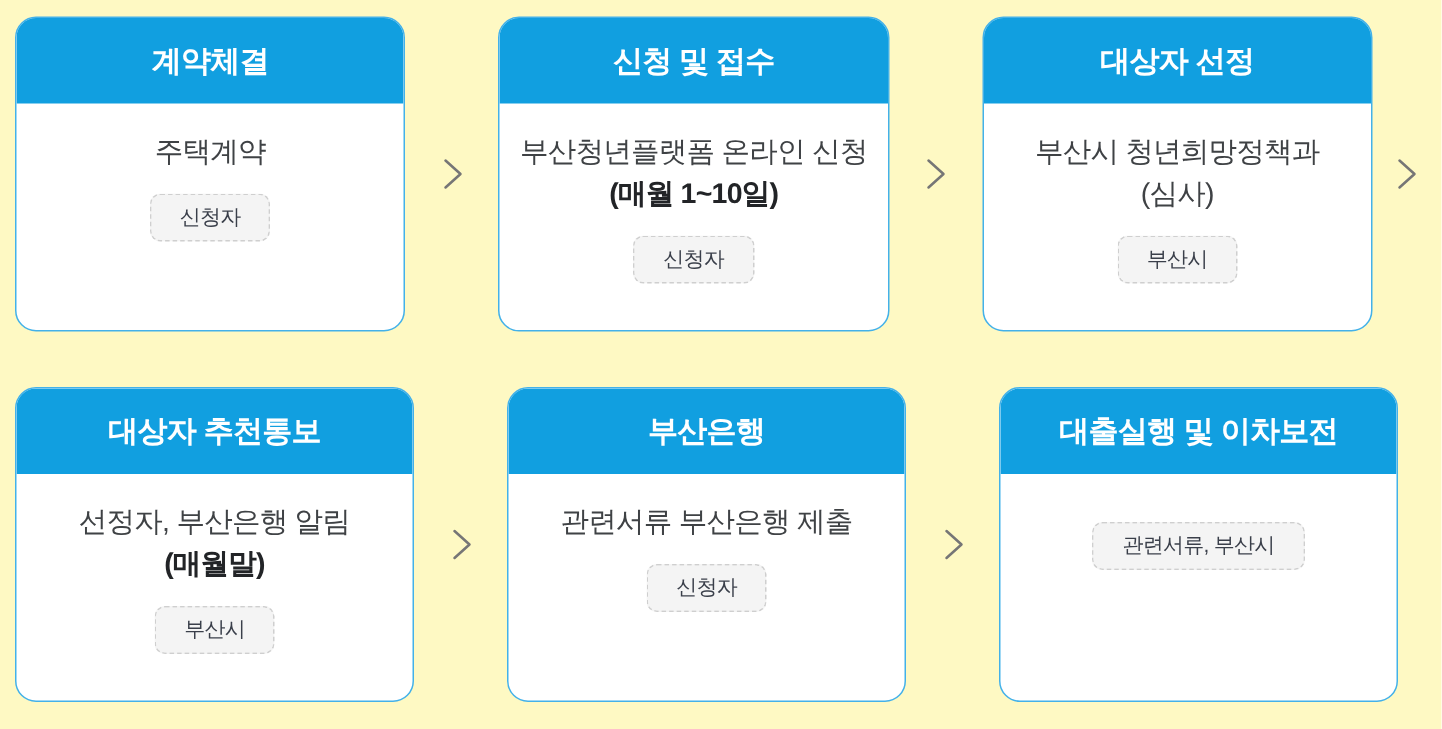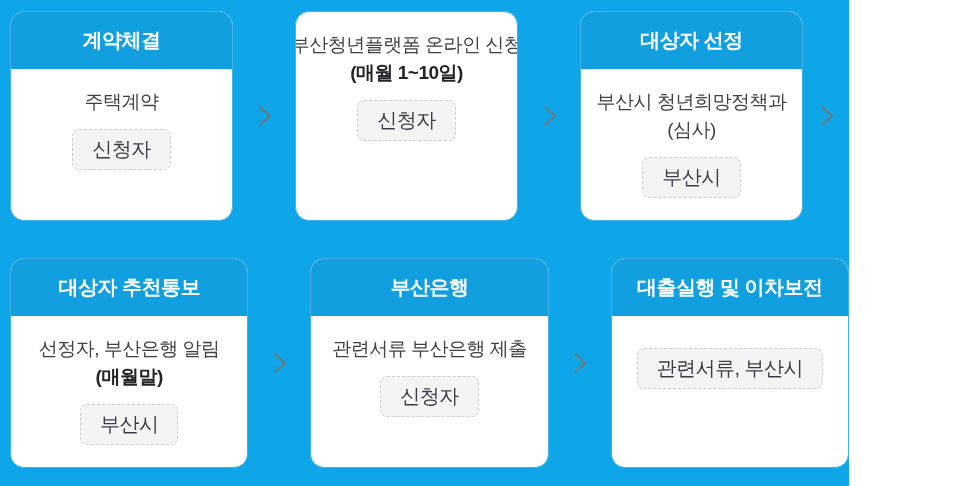--- a/index.html
+++ b/index.html
@@ -3,23 +3,23 @@
 <meta charset="utf-8">
 <style>
   html, body {
     margin: 0;
     padding: 0;
     background: #ffffff;
     font-family: "Liberation Sans", "DejaVu Sans", sans-serif;
   }
   .canvas {
     position: relative;
-    width: 849px;
+    width: 961px;
     height: 486px;
-    background: #0ea5e9;
+    background: #fef9c3;
     overflow: hidden;
   }
   .flow {
     padding: 11px 0 0 10px;
   }
   .flow-row {
     display: flex;
     align-items: stretch;
     height: 210px;
     margin-bottom: 37px;
@@ -66,21 +66,21 @@
   .step-line.bold {
     font-weight: 700;
     color: #222427;
   }
   .actor-badge {
     margin-top: 13px;
     padding: 6px 19px;
     background: #f4f4f4;
     border: 1px dashed #cfcfcf;
     border-radius: 7px;
-    font-size: 20px;
+    font-size: 14px;
     letter-spacing: -0.5px;
     color: #3a3f4a;
     white-space: nowrap;
   }
   .flow-arrow {
     width: 62px;
     flex: 0 0 62px;
     display: flex;
     align-items: center;
     justify-content: center;
@@ -112,20 +112,23 @@
         </div>
       </div>
 
       <div class="flow-arrow">
         <svg width="17" height="24" viewBox="0 0 17 24">
           <polyline points="4,3 14,12 4,21" fill="none" stroke="#767676" stroke-width="1.7" stroke-linecap="round" stroke-linejoin="round"></polyline>
         </svg>
       </div>
 
       <div class="step-card">
+        <div class="step-header">
+          <span class="step-title">신청 및 접수</span>
+        </div>
         <div class="step-body">
           <span class="step-line">부산청년플랫폼 온라인 신청</span>
           <span class="step-line bold">(매월 1~10일)</span>
           <span class="actor-badge">신청자</span>
         </div>
       </div>
 
       <div class="flow-arrow">
         <svg width="17" height="24" viewBox="0 0 17 24">
           <polyline points="4,3 14,12 4,21" fill="none" stroke="#767676" stroke-width="1.7" stroke-linecap="round" stroke-linejoin="round"></polyline>

